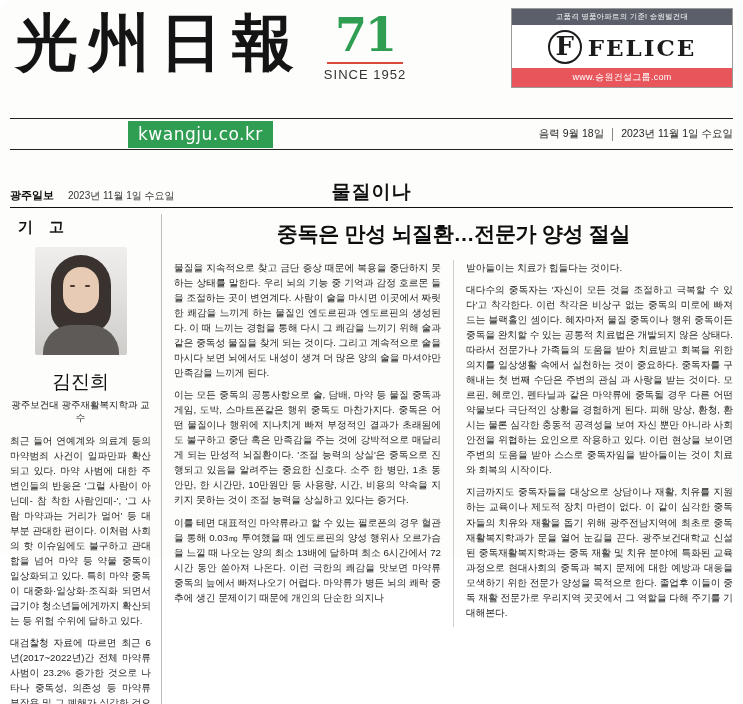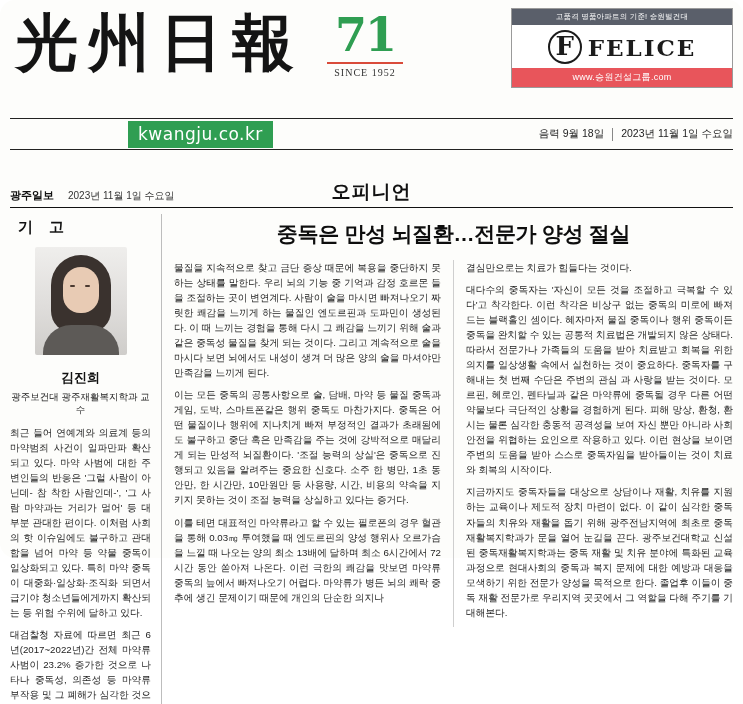--- a/index.html
+++ b/index.html
@@ -61,24 +61,23 @@
     color: #2f9e52;
     letter-spacing: -2px;
   }
   .anniv-line {
     width: 76px;
     height: 2px;
     background: #d94b3a;
     margin: 4px auto 3px auto;
   }
   .anniv-since {
-    font-size: 10px;
+    font-size: 13px;
     letter-spacing: 1px;
     color: #333;
-    font-family: Liberation Serif, serif;
   }
 
   
   .ad-box {
     position: absolute;
     right: 10px;
     top: 8px;
     width: 222px;
     border: 1px solid #9a9a9a;
     box-sizing: border-box;
@@ -255,22 +254,22 @@
     position: absolute;
     width: 5px; height: 2px;
     background: #4b3a30;
     top: 38px;
     border-radius: 2px;
   }
   .portrait .eye-l { left: 35px; }
   .portrait .eye-r { left: 50px; }
   .byline-name {
     text-align: center;
-    font-size: 13px;
-    font-weight: bold;
+    font-size: 19px;
+    font-weight: normal;
     color: #111;
     margin-top: 14px;
   }
   .byline-title {
     text-align: center;
     font-size: 9.5px;
     color: #222;
     margin: 3px 0 8px 0;
     line-height: 1.4;
   }
@@ -348,21 +347,21 @@
     <div class="date-row">
       <span class="date-lunar">음력 9월 18일</span>
       <span class="date-sep"></span>
       <span class="date-solar">2023년 11월 1일 수요일</span>
     </div>
   </div>
 
   <div class="section-bar">
     <span class="sec-paper">광주일보</span>
     <span class="sec-date">2023년 11월 1일 수요일</span>
-    <span class="sec-title">오피니언</span>
+    <span class="sec-title">물질이나</span>
   </div>
 
   <div class="content">
 
     <div class="col-left">
       <div class="kind-label">기고</div>
       <div class="portrait">
         <div class="hair"></div>
         <div class="face"></div>
         <div class="eye-l"></div>
@@ -375,27 +374,27 @@
         <p>최근 들어 연예계와 의료계 등의 마약범죄 사건이 일파만파 확산되고 있다. 마약 사범에 대한 주변인들의 반응은 '그럴 사람이 아닌데- 참 착한 사람인데-', '그 사람 마약과는 거리가 멀어' 등 대부분 관대한 편이다. 이처럼 사회의 핫 이슈임에도 불구하고 관대함을 넘어 마약 등 약물 중독이 일상화되고 있다. 특히 마약 중독이 대중화·일상화·조직화 되면서 급기야 청소년들에게까지 확산되는 등 위험 수위에 달하고 있다.</p>
         <p>대검찰청 자료에 따르면 최근 6년(2017~2022년)간 전체 마약류 사범이 23.2% 증가한 것으로 나타나 중독성, 의존성 등 마약류 부작용 및 그 폐해가 심각한 것으로 드러났다. 경찰청 집계 결과 2022년 검거된 마약사범 1만 2387명 중 10대는 294명 (2.4%)으로 2018년 104명 이었던 것과 비교하면 약 3배 증가했다는 것이다. 이 때문에 마약류 취급자는 물론 시민들을 대상으로 마약류 오남용 및 마약 범죄 예방을 위한 캠페인 및 교육 프로그램이 절실하다.</p>
 
       </div>
     </div>
 
     <div class="col-main">
       <div class="headline">중독은 만성 뇌질환…전문가 양성 절실</div>
       <div class="cols3">
         <div class="tcol">
-          <p>물질을 지속적으로 찾고 금단 증상 때문에 복용을 중단하지 못하는 상태를 말한다. 우리 뇌의 기능 중 기억과 감정 호르몬 들을 조절하는 곳이 변연계다. 사람이 술을 마시면 빠져나오기 짜릿한 쾌감을 느끼게 하는 물질인 엔도르핀과 도파민이 생성된다. 이 때 느끼는 경험을 통해 다시 그 쾌감을 느끼기 위해 술과 같은 중독성 물질을 찾게 되는 것이다. 그리고 계속적으로 술을 마시다 보면 뇌에서도 내성이 생겨 더 많은 양의 술을 마셔야만 만족감을 느끼게 된다.</p>
+          <p>물질을 지속적으로 찾고 금단 증상 때문에 복용을 중단하지 못하는 상태를 말한다. 우리 뇌의 기능 중 기억과 감정 호르몬 들을 조절하는 곳이 변연계다. 사람이 술을 마시면 이곳에서 짜릿한 쾌감을 느끼게 하는 물질인 엔도르핀과 엔도르핀의 생성된다. 이 때 느끼는 경험을 통해 다시 그 쾌감을 느끼기 위해 술과 같은 중독성 물질을 찾게 되는 것이다. 그리고 계속적으로 술을 마시다 보면 뇌에서도 내성이 생겨 더 많은 양의 술을 마셔야만 만족감을 느끼게 된다.</p>
           <p>이는 모든 중독의 공통사항으로 술, 담배, 마약 등 물질 중독과 게임, 도박, 스마트폰같은 행위 중독도 마찬가지다. 중독은 어떤 물질이나 행위에 지나치게 빠져 부정적인 결과가 초래됨에도 불구하고 중단 혹은 만족감을 주는 것에 강박적으로 매달리게 되는 만성적 뇌질환이다. '조절 능력의 상실'은 중독으로 진행되고 있음을 알려주는 중요한 신호다. 소주 한 병만, 1초 동안만, 한 시간만, 10만원만 등 사용량, 시간, 비용의 약속을 지키지 못하는 것이 조절 능력을 상실하고 있다는 증거다.</p>
           <p>이를 테면 대표적인 마약류라고 할 수 있는 필로폰의 경우 혈관을 통해 0.03㎎ 투여했을 때 엔도르핀의 양성 행위사 오르가슴을 느낄 때 나오는 양의 최소 13배에 달하며 최소 6시간에서 72시간 동안 쏟아져 나온다. 이런 극한의 쾌감을 맛보면 마약류 중독의 늪에서 빠져나오기 어렵다. 마약류가 병든 뇌의 쾌락 중추에 생긴 문제이기 때문에 개인의 단순한 의지나</p>
         </div>
         <div class="vrule"></div>
         <div class="tcol">
-          <p>결심만으로는 치료가 힘들다는 것이다.</p>
+          <p>받아들이는 치료가 힘들다는 것이다.</p>
           <p>대다수의 중독자는 '자신이 모든 것을 조절하고 극복할 수 있다'고 착각한다. 이런 착각은 비상구 없는 중독의 미로에 빠져드는 블랙홀인 셈이다. 혜자마저 물질 중독이나 행위 중독이든 중독을 완치할 수 있는 공통적 치료법은 개발되지 않은 상태다. 따라서 전문가나 가족들의 도움을 받아 치료받고 회복을 위한 의지를 일상생활 속에서 실천하는 것이 중요하다. 중독자를 구해내는 첫 번째 수단은 주변의 관심 과 사랑을 받는 것이다. 모르핀, 헤로인, 펜타닐과 같은 마약류에 중독될 경우 다른 어떤 약물보다 극단적인 상황을 경험하게 된다. 피해 망상, 환청, 환시는 물론 심각한 충동적 공격성을 보여 자신 뿐만 아니라 사회 안전을 위협하는 요인으로 작용하고 있다. 이런 현상을 보이면 주변의 도움을 받아 스스로 중독자임을 받아들이는 것이 치료와 회복의 시작이다.</p>
           <p>지금까지도 중독자들을 대상으로 상담이나 재활, 치유를 지원하는 교육이나 제도적 장치 마련이 없다. 이 같이 심각한 중독자들의 치유와 재활을 돕기 위해 광주전남지역에 최초로 중독재활복지학과가 문을 열어 눈길을 끈다. 광주보건대학교 신설된 중독재활복지학과는 중독 재활 및 치유 분야에 특화된 교육과정으로 현대사회의 중독과 복지 문제에 대한 예방과 대응을 모색하기 위한 전문가 양성을 목적으로 한다. 졸업후 이들이 중독 재활 전문가로 우리지역 곳곳에서 그 역할을 다해 주기를 기대해본다.</p>
         </div>
       </div>
     </div>
 
   </div>
 </div>
 
 </body></html>

